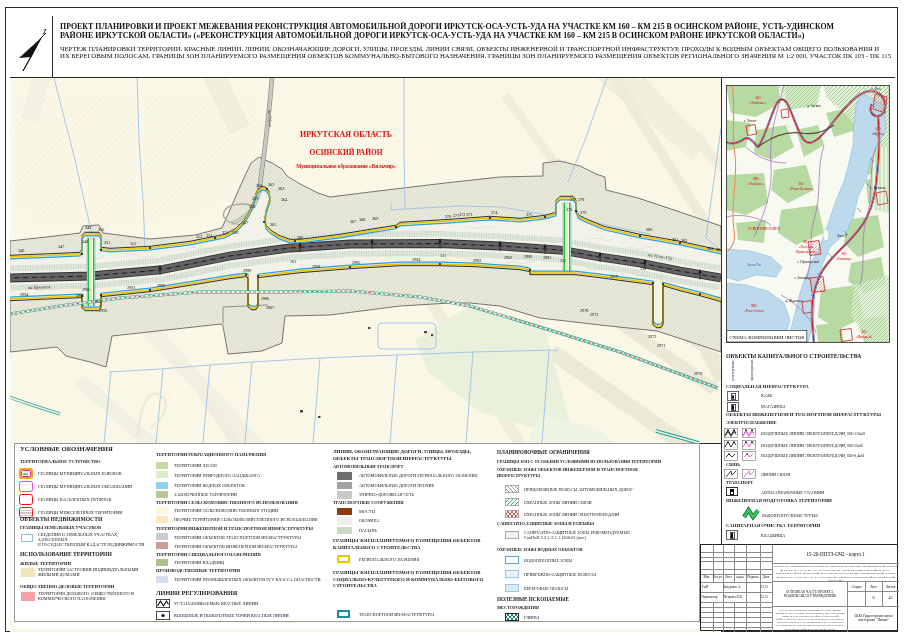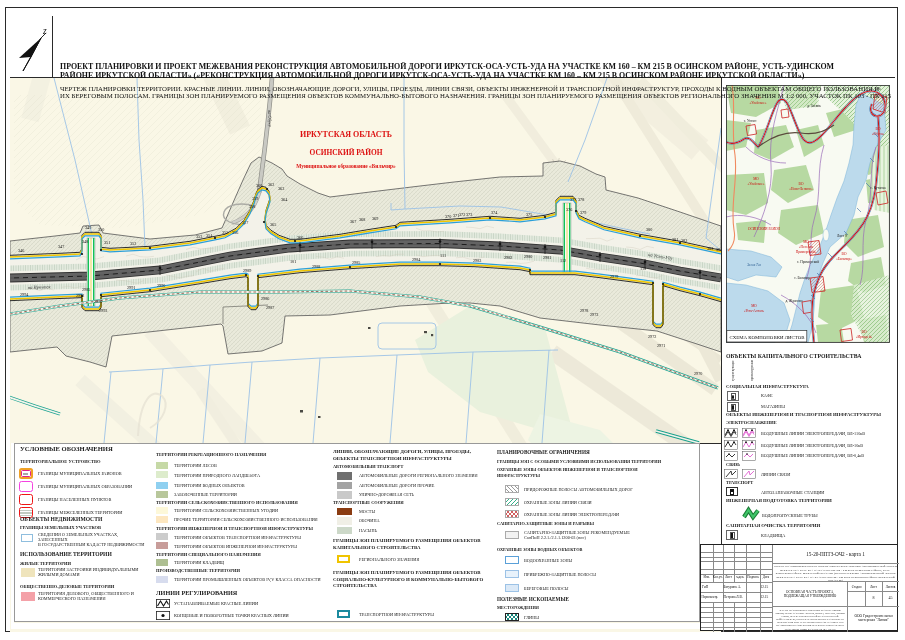--- a/index.html
+++ b/index.html
@@ -714,18 +714,18 @@
       <g>
         <path d="M31,22 L9,42 L21,41 Z" fill="#111"></path>
         <path d="M31,22 L21,41 L13,55 Z" fill="#fff" stroke="#111" stroke-width="1"></path>
         <path d="M31,22 L36,17" stroke="#111" stroke-width="0.9" fill="none"></path>
         <text x="33" y="18" font-size="9.5" font-style="italic" fill="#111" font-family="Liberation Serif,serif">z</text>
       </g>
     </svg>
   </div>
 
   <div class="abs" style="left:50px;top:7px;width:833px;">
-    <div style="font-size:7.9px;font-weight:bold;line-height:8.5px;color:#111;margin-top:40px;">ПРОЕКТ ПЛАНИРОВКИ И ПРОЕКТ МЕЖЕВАНИЯ РЕКОНСТРУКЦИЯ АВТОМОБИЛЬНОЙ ДОРОГИ ИРКУТСК-ОСА-УСТЬ-УДА НА УЧАСТКЕ КМ 160 – КМ 215 В ОСИНСКОМ РАЙОНЕ, УСТЬ-УДИНСКОМ<br>РАЙОНЕ ИРКУТСКОЙ ОБЛАСТИ» («РЕКОНСТРУКЦИЯ АВТОМОБИЛЬНОЙ ДОРОГИ ИРКУТСК-ОСА-УСТЬ-УДА НА УЧАСТКЕ КМ 160 – КМ 215 В ОСИНСКОМ РАЙОНЕ ИРКУТСКОЙ ОБЛАСТИ»)</div>
+    <div style="font-size:7.9px;font-weight:bold;line-height:8.5px;color:#111;">ПРОЕКТ ПЛАНИРОВКИ И ПРОЕКТ МЕЖЕВАНИЯ РЕКОНСТРУКЦИЯ АВТОМОБИЛЬНОЙ ДОРОГИ ИРКУТСК-ОСА-УСТЬ-УДА НА УЧАСТКЕ КМ 160 – КМ 215 В ОСИНСКОМ РАЙОНЕ, УСТЬ-УДИНСКОМ<br>РАЙОНЕ ИРКУТСКОЙ ОБЛАСТИ» («РЕКОНСТРУКЦИЯ АВТОМОБИЛЬНОЙ ДОРОГИ ИРКУТСК-ОСА-УСТЬ-УДА НА УЧАСТКЕ КМ 160 – КМ 215 В ОСИНСКОМ РАЙОНЕ ИРКУТСКОЙ ОБЛАСТИ»)</div>
     <div style="font-size:6.8px;line-height:7.2px;color:#111;margin-top:5px;">ЧЕРТЕЖ ПЛАНИРОВКИ ТЕРРИТОРИИ. КРАСНЫЕ ЛИНИИ. ЛИНИИ, ОБОЗНАЧАЮЩИЕ ДОРОГИ, УЛИЦЫ, ПРОЕЗДЫ, ЛИНИИ СВЯЗИ, ОБЪЕКТЫ ИНЖЕНЕРНОЙ И ТРАНСПОРТНОЙ ИНФРАСТРУКТУР, ПРОХОДЫ К ВОДНЫМ ОБЪЕКТАМ ОБЩЕГО ПОЛЬЗОВАНИЯ И<br>ИХ БЕРЕГОВЫМ ПОЛОСАМ. ГРАНИЦЫ ЗОН ПЛАНИРУЕМОГО РАЗМЕЩЕНИЯ ОБЪЕКТОВ КОММУНАЛЬНО-БЫТОВОГО НАЗНАЧЕНИЯ. ГРАНИЦЫ ЗОН ПЛАНИРУЕМОГО РАЗМЕЩЕНИЯ ОБЪЕКТОВ РЕГИОНАЛЬНОГО ЗНАЧЕНИЯ М 1:2 000, УЧАСТОК ПК 103 - ПК 115</div>
   </div>
 </div>
 
 </div>
 
 </body></html>

